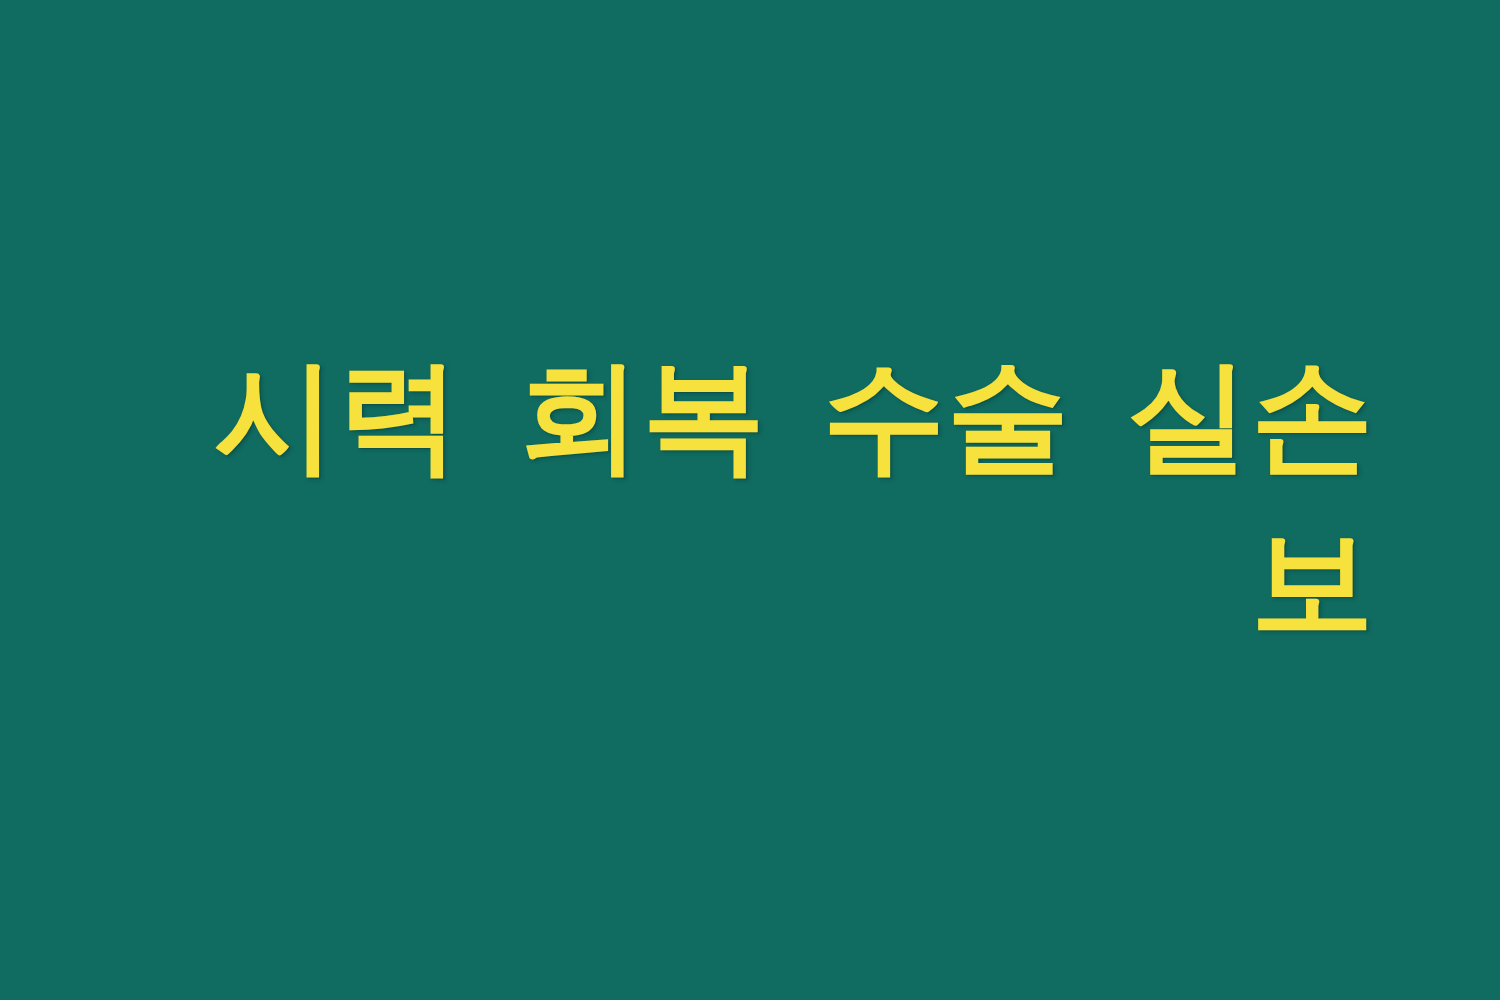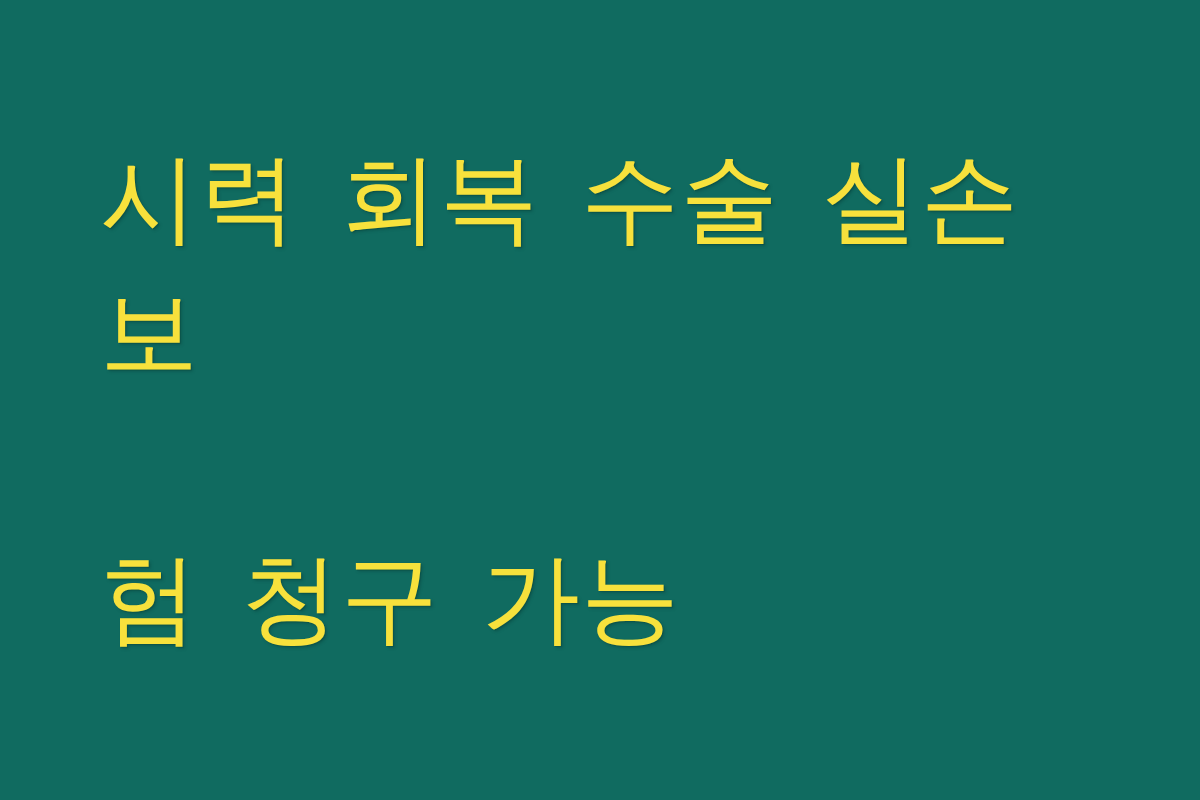--- a/index.html
+++ b/index.html
@@ -24,23 +24,23 @@
     align-items: center;
     justify-content: center;
     background: #106B60;
   }
 
   #headline {
     display: block;
     width: 1000px;
     margin: 0;
     padding: 0;
-    text-align: left;
+    text-align: right;
     font-family: "DejaVu Sans", "Liberation Sans", sans-serif;
-    font-weight: 400;
+    font-weight: 700;
     font-size: 98px;
     line-height: 1.36;
     letter-spacing: 0.012em;
     word-spacing: 0.10em;
     color: #F7E13C;
     white-space: pre-line;
     text-rendering: geometricPrecision;
     
     text-shadow:
        1px 1px 0 rgba(11, 78, 70, 0.55),
@@ -52,16 +52,15 @@
     display: block;
   }
 </style>
 </head>
 <body>
 
 <div id="banner" style="background: rgb(16, 107, 96);">
 
   <h1 id="headline" style="color: rgb(247, 225, 60);">
     <span class="line">시력 회복 수술 실손 보</span>
-    <span class="line">험 청구 가능</span>
   </h1>
 
 </div>
 
 </body></html>

